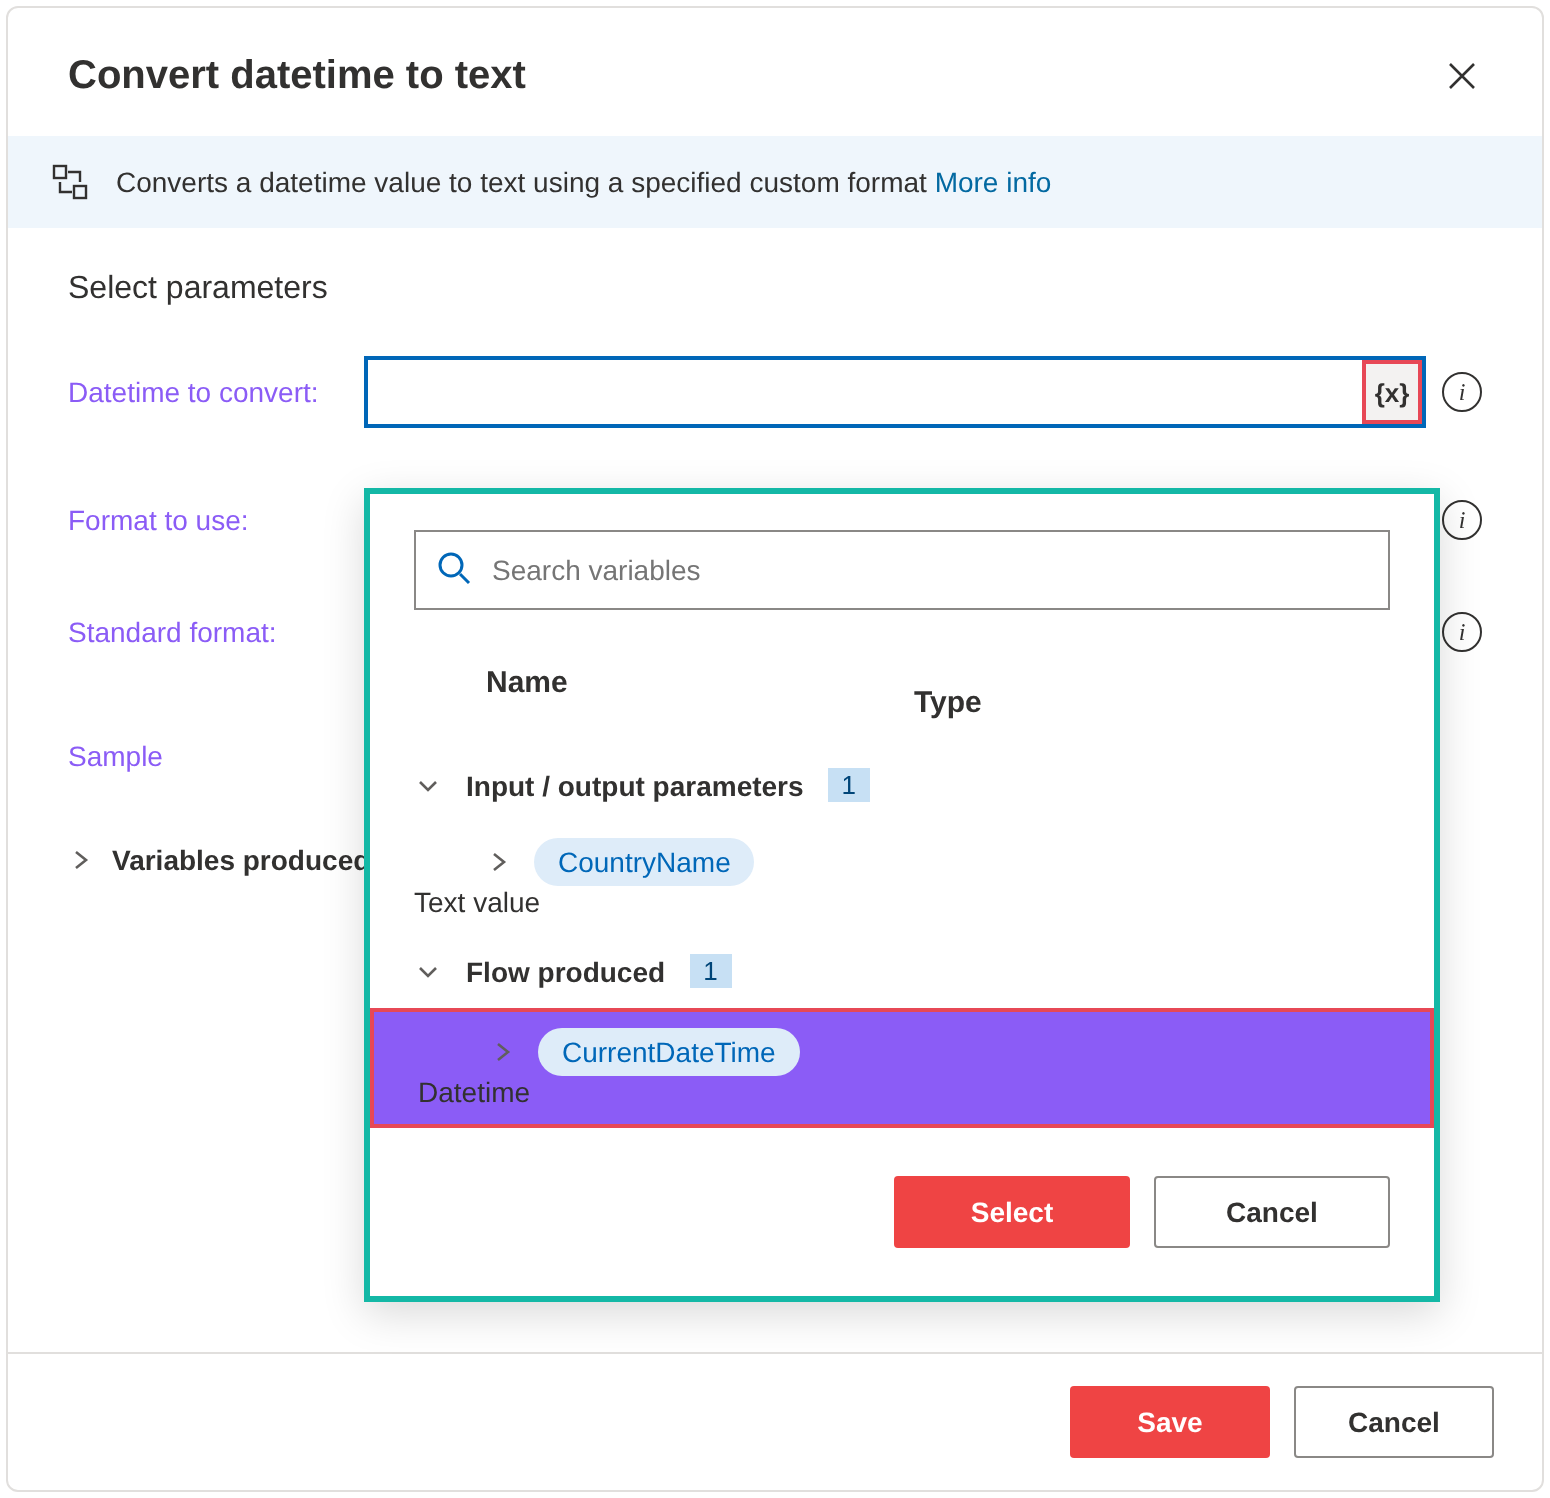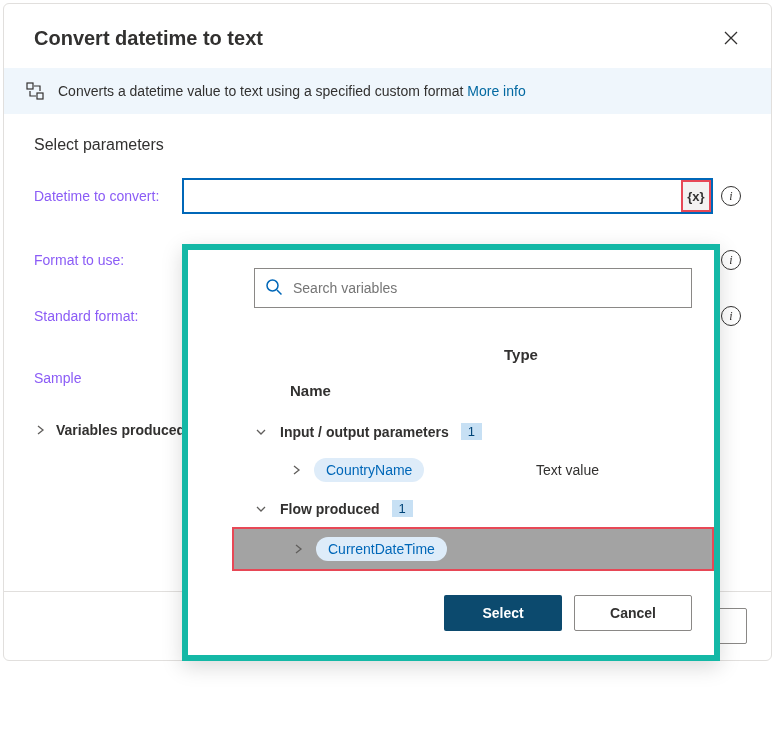--- a/index.html
+++ b/index.html
@@ -7,21 +7,21 @@
       font-family: "Segoe UI", -apple-system, sans-serif;
       font-size: 14px;
       color: #323130;
       background: #fff;
       width: 775px;
       height: 749px;
       position: relative;
     }
     .dialog {
       width: 769px;
-      height: 658px;
+      height: 743px;
       margin: 3px;
       border: 1px solid #e1dfdd;
       border-radius: 6px;
       background: #fff;
       display: flex;
       flex-direction: column;
       position: relative;
     }
     .dialog-header {
       display: flex;
@@ -127,25 +127,24 @@
       font-style: italic;
       cursor: pointer;
       flex-shrink: 0;
     }
     .dropdown-panel {
       position: absolute;
       left: 178px;
       top: 240px;
       width: 538px;
       background: #fff;
-      border: 6px solid #14b8a6;
+      border: 3px solid #14b8a6;
       box-shadow: 0 6px 20px rgba(0,0,0,0.15);
       z-index: 10;
       padding-bottom: 18px;
-      padding-left: 44px;
     }
     .search-box {
       margin: 18px 22px;
       border: 1px solid #8a8886;
       height: 40px;
       display: flex;
       align-items: center;
       padding: 0 10px;
       gap: 10px;
     }
@@ -158,21 +157,21 @@
       flex: 1;
       font-size: 14px;
       color: #605e5c;
     }
     .table-header {
       display: flex;
       padding: 10px 22px 14px;
       font-weight: 600;
       font-size: 15px;
     }
-    .th-name { width: 250px; padding-left: 36px; margin-top: 46px; }
+    .th-name { width: 250px; padding-left: 36px; }
     .th-type { flex: 1; margin-top: 10px; }
     .tree-row {
       display: flex;
       align-items: center;
       padding: 10px 22px;
       font-size: 14px;
       gap: 12px;
     }
     .group-row { font-weight: 600; }
     .chevron {
@@ -192,36 +191,37 @@
     .var-pill {
       background: #deecf9;
       color: #0067b8;
       padding: 4px 12px;
       border-radius: 12px;
       font-size: 14px;
       cursor: pointer;
     }
     .var-row {
       display: flex;
-      align-items: center;
+      align-items: flex-start;
       padding: 8px 22px;
+      flex-direction: column;
     }
     .var-row .col-name {
       width: 282px;
       display: flex;
       align-items: center;
       gap: 10px;
       padding-left: 36px;
     }
     .var-row .col-type {
       flex: 1;
       color: #323130;
     }
     .highlighted-row {
-      background: #a3a3a3;
+      background: #8b5cf6;
       border: 2.5px solid #e74856;
       margin: 0;
       padding: 8px 22px;
     }
     .panel-buttons {
       display: flex;
       justify-content: flex-end;
       gap: 12px;
       padding: 24px 22px 6px;
       border-top: none;
@@ -231,21 +231,21 @@
       height: 36px;
       font-size: 14px;
       font-weight: 600;
       border-radius: 2px;
       cursor: pointer;
       display: flex;
       align-items: center;
       justify-content: center;
     }
     .btn-primary {
-      background: #0c4a6e;
+      background: #ef4444;
       color: #fff;
       border: none;
     }
     .btn-secondary {
       background: #fff;
       color: #323130;
       border: 1px solid #8a8886;
     }
     .dialog-footer {
       margin-top: auto;
@@ -386,20 +386,21 @@
 
     <div class="var-row highlighted-row">
       <div class="col-name">
         <span class="chevron">
           <svg width="10" height="10" viewBox="0 0 10 10">
               <path d="M2 1 L7 5 L2 9" stroke="#605e5c" stroke-width="1.3" fill="none"></path>
             </svg>
         </span>
         <span class="var-pill">CurrentDateTime</span>
       </div>
+      <div class="col-type">Datetime</div>
     </div>
 
     <div class="panel-buttons">
       <div class="btn btn-primary">Select</div>
       <div class="btn btn-secondary">Cancel</div>
     </div>
   </div>
 
   <div class="dialog-footer">
     <div class="btn btn-primary" style="min-width:100px">Save</div>

